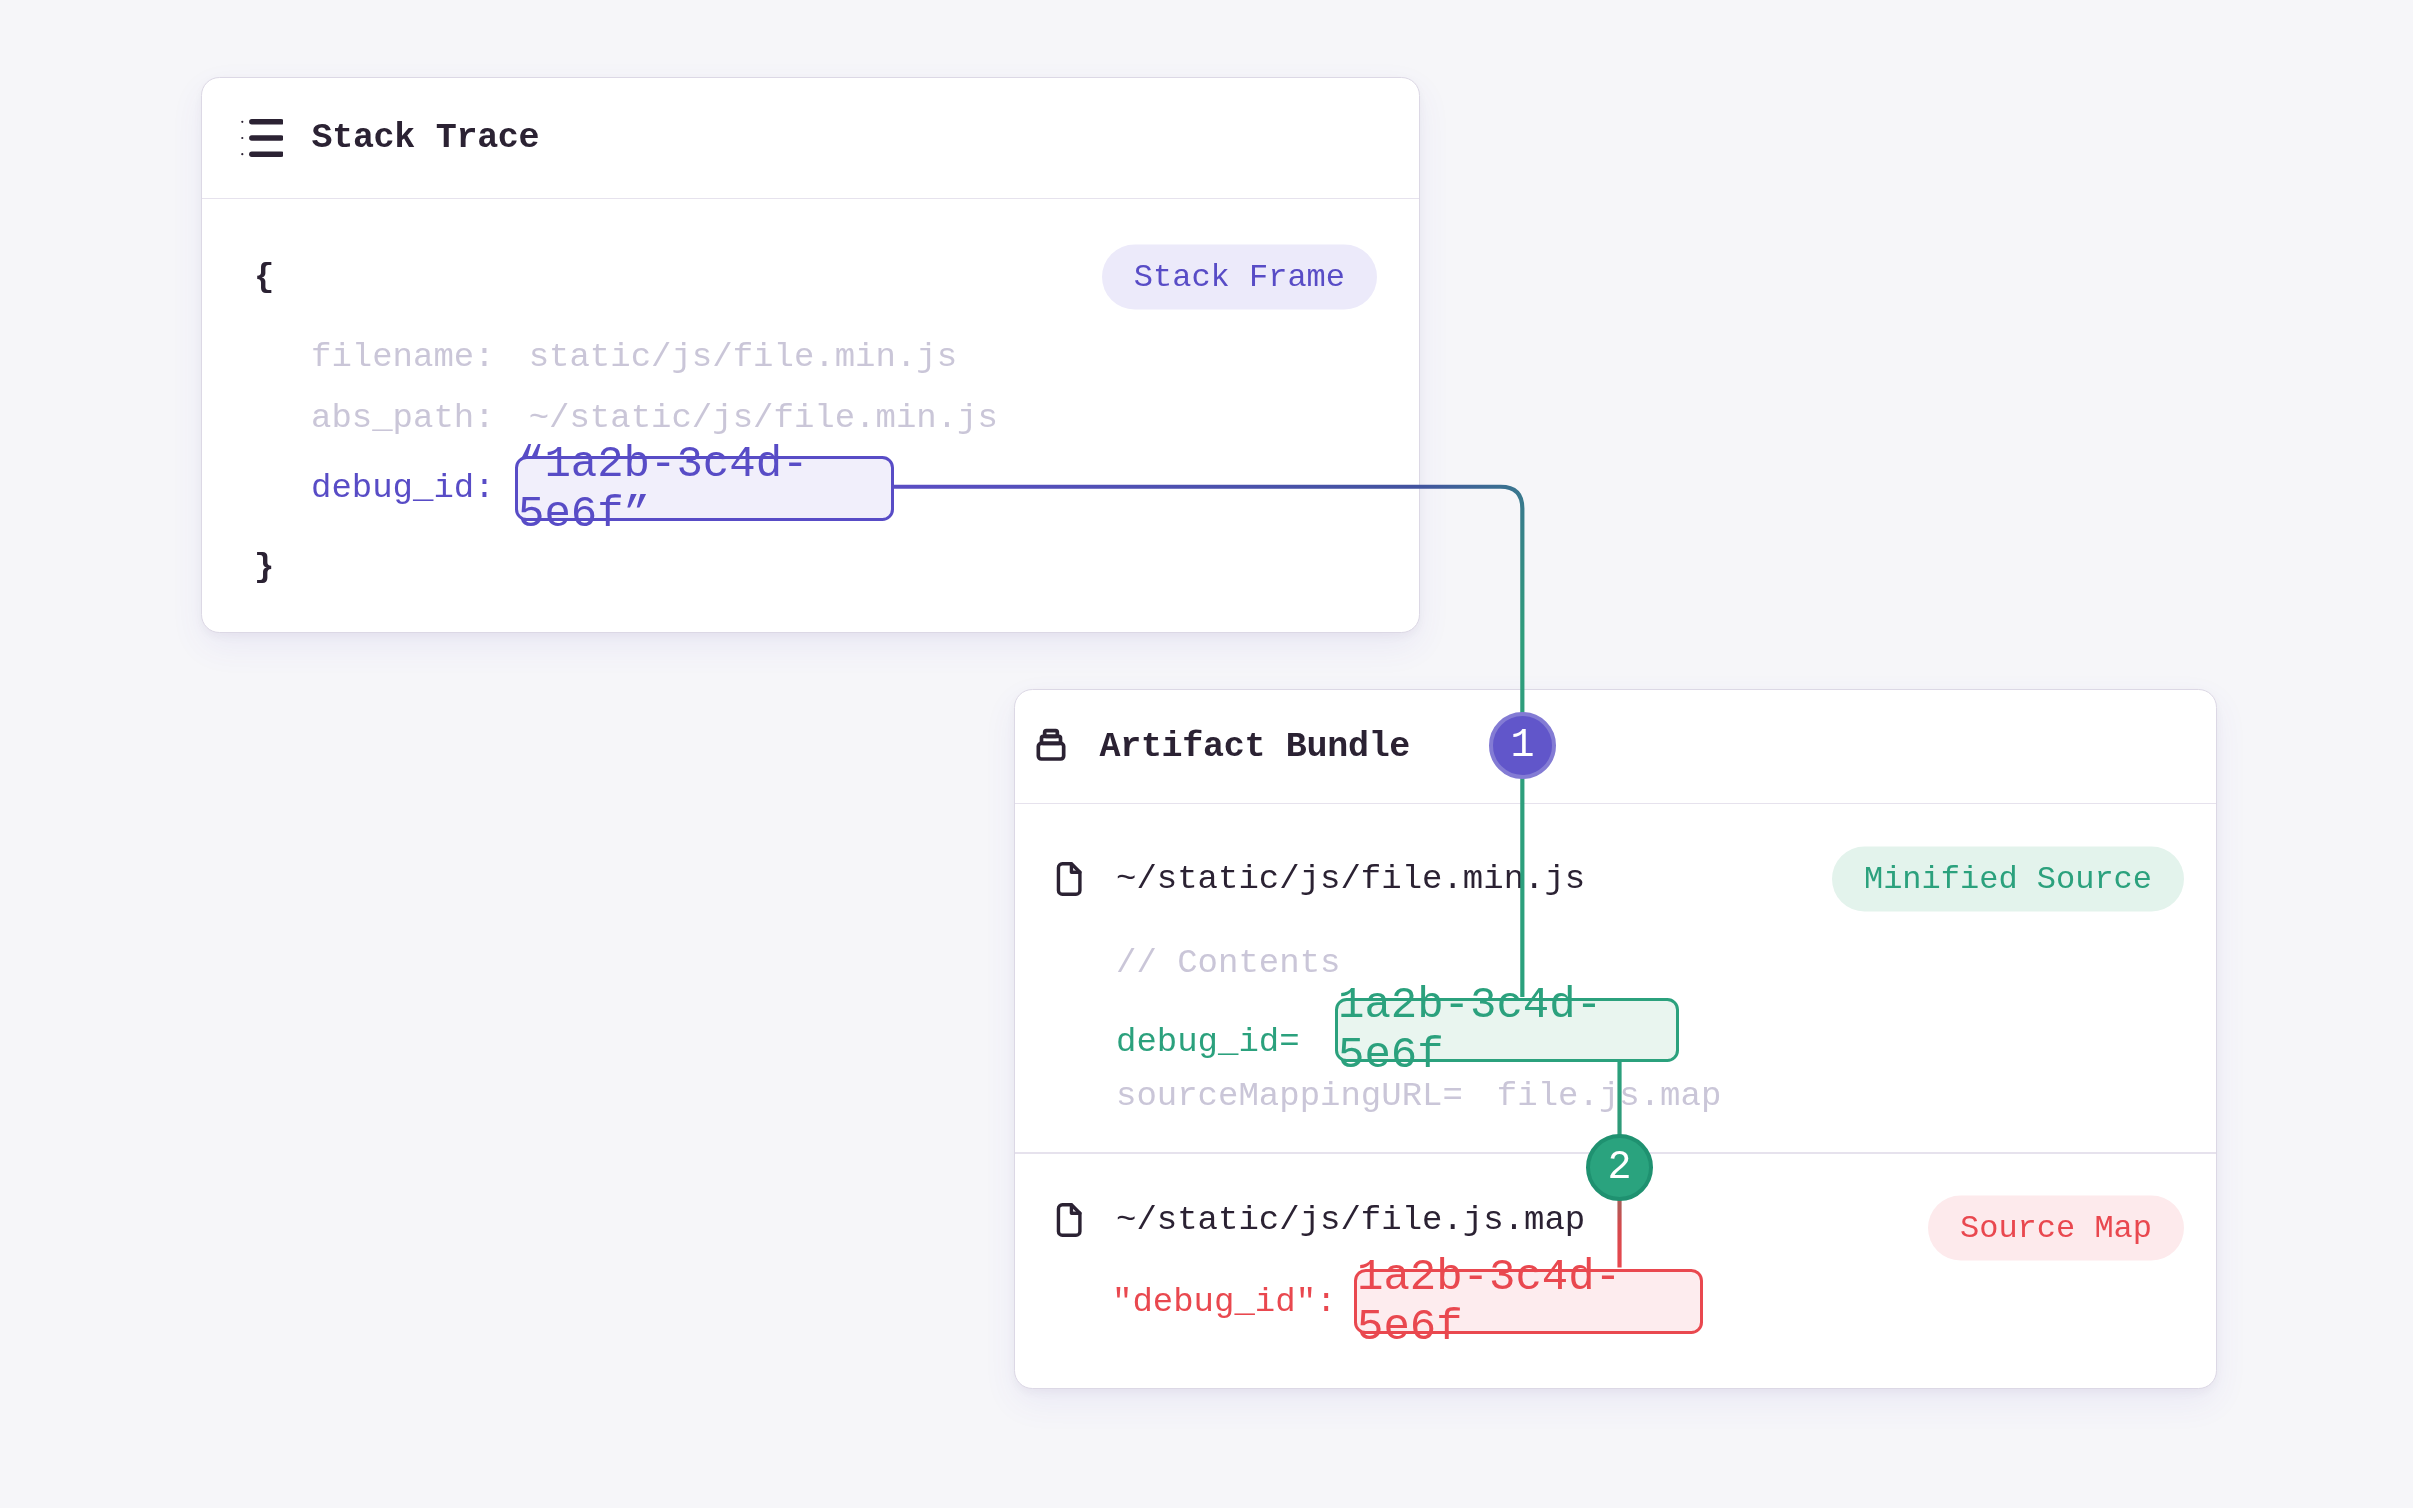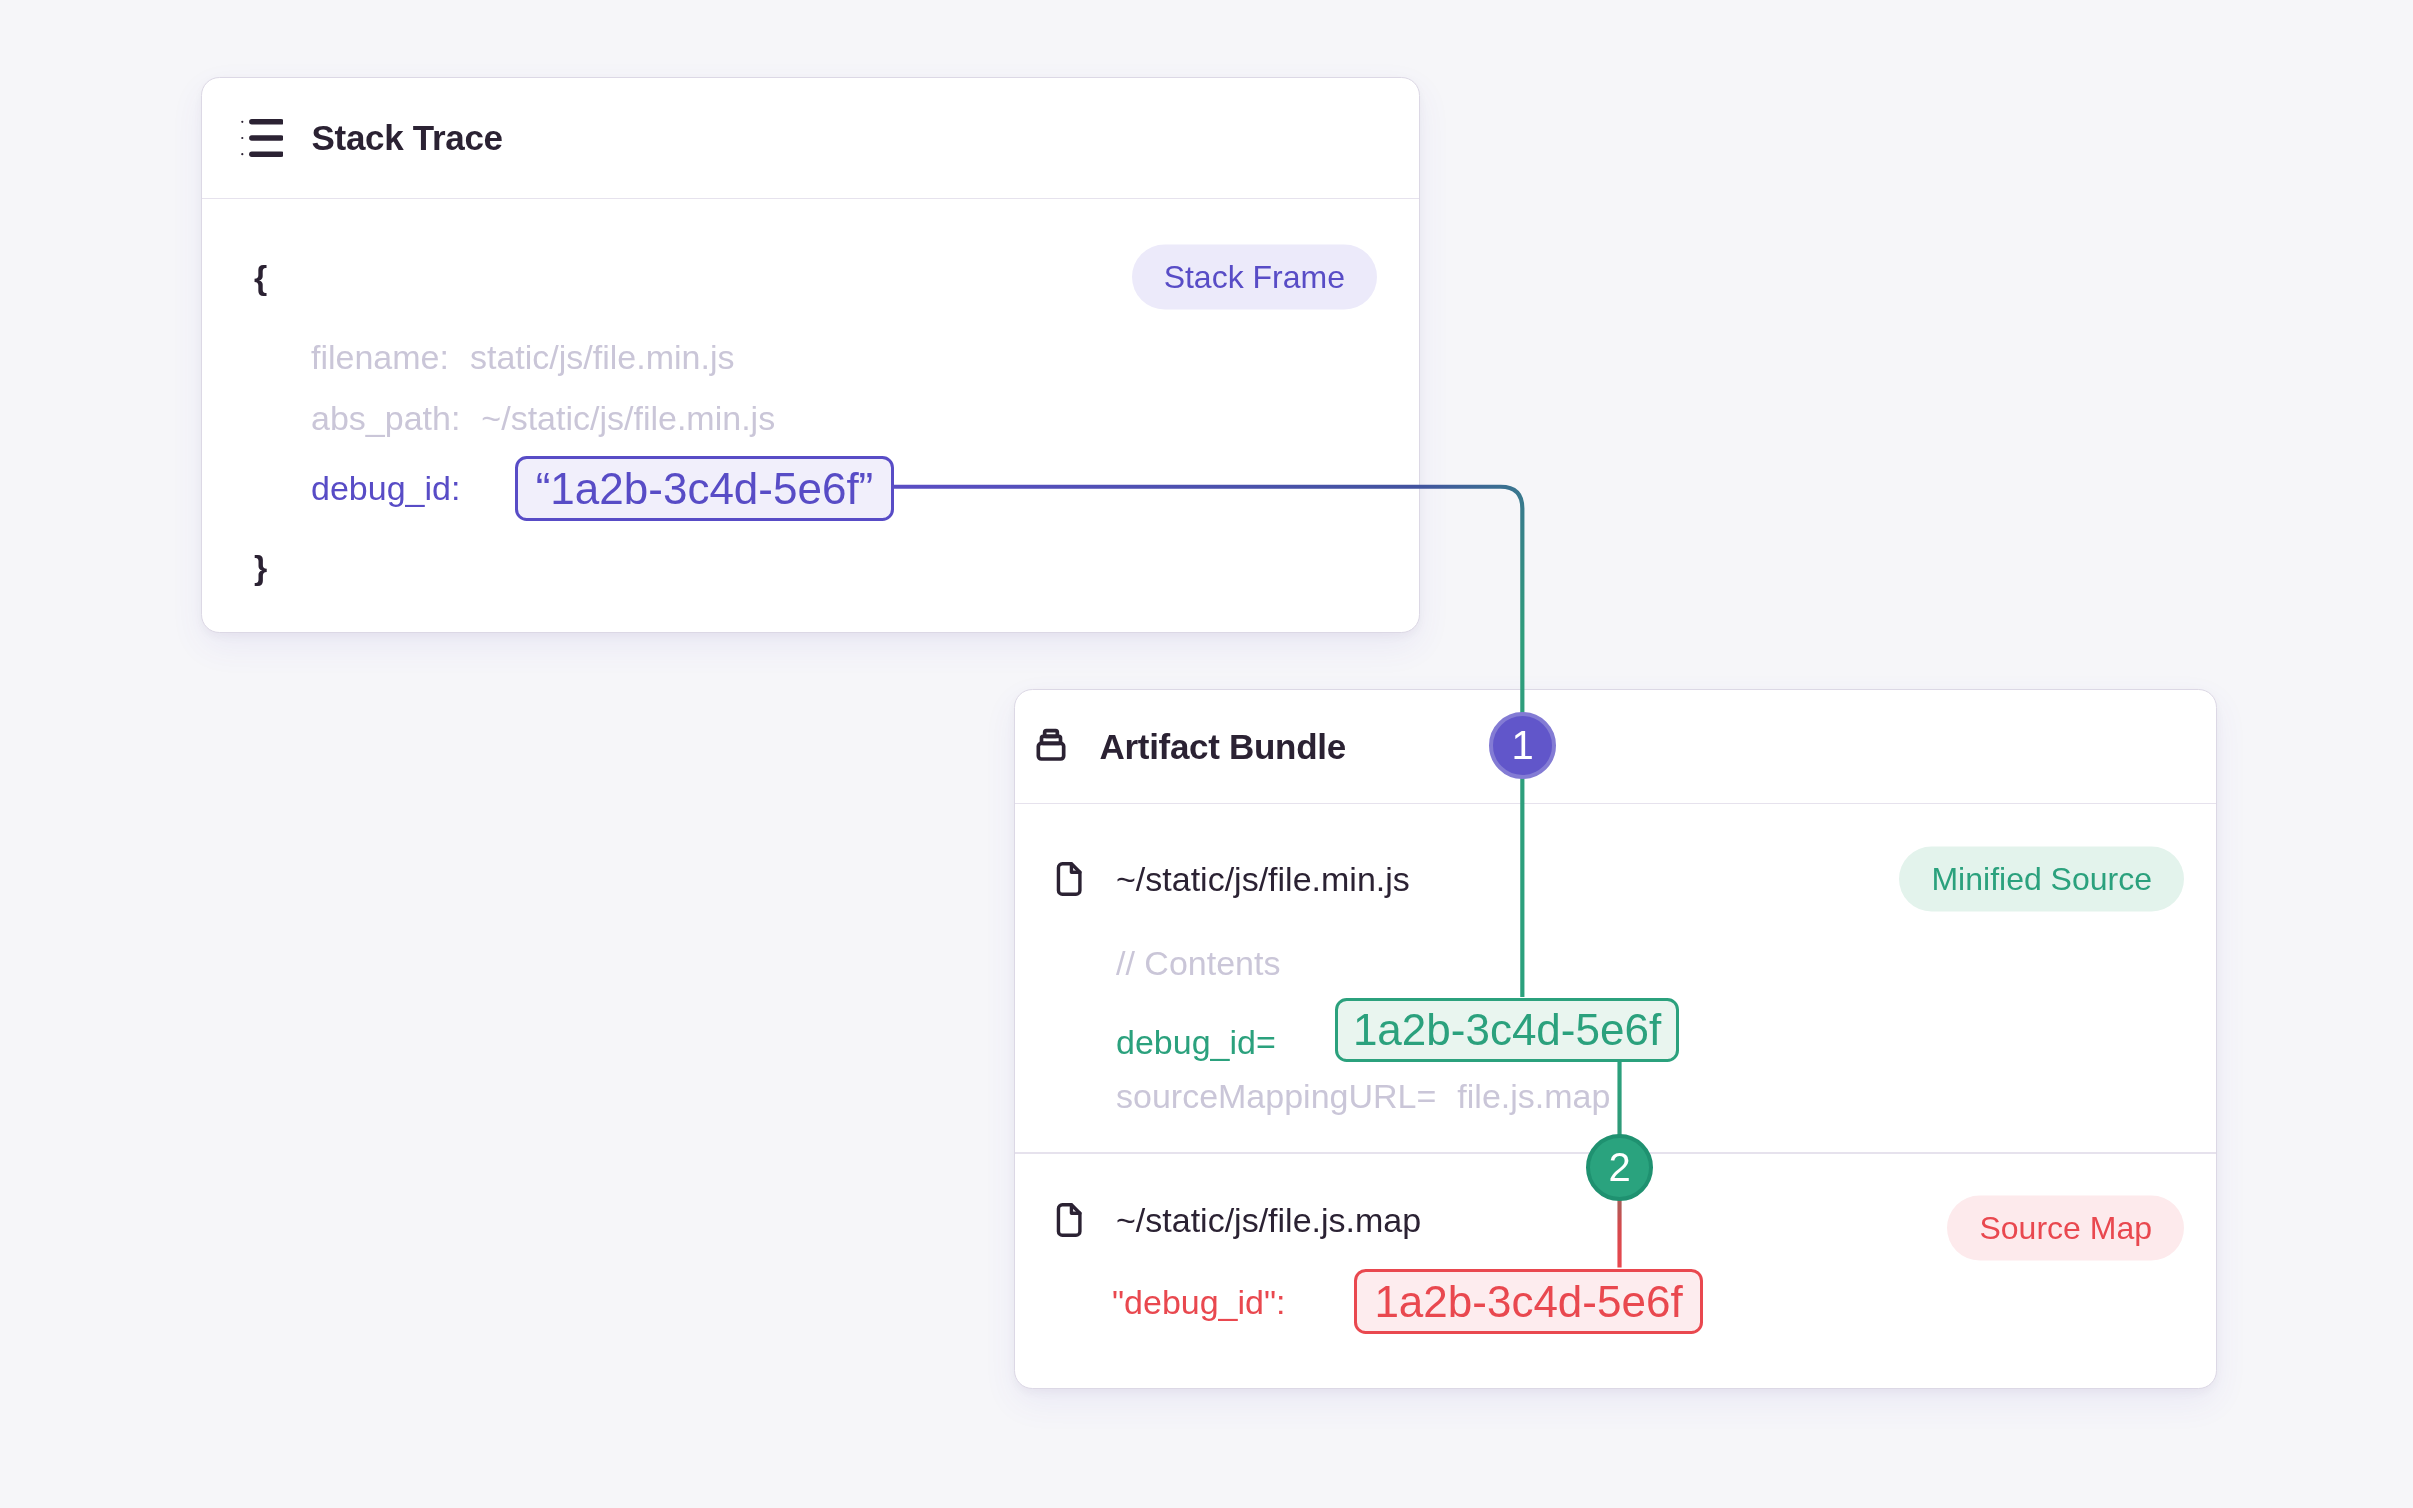--- a/index.html
+++ b/index.html
@@ -8,41 +8,41 @@
     --purple:#584cc6; --purple-box-bg:#f1effb; --purple-pill-bg:#eceafa;
     --green:#2ba17d; --green-box-bg:#e9f5ef; --green-pill-bg:#e3f3ec;
     --red:#e9484f; --red-box-bg:#fdecee; --red-pill-bg:#fdeaec;
     --badge1-bg:#6156ca; --badge1-ring:#837bd4;
     --badge2-bg:#2aa37e; --badge2-ring:#1f9170;
     --badge-number:#ffffff;
   }
   *{margin:0;padding:0;box-sizing:border-box;}
   html,body{width:2413px;height:1508px;overflow:hidden;}
   body{background:var(--bg);font-family:"Liberation Sans","DejaVu Sans",sans-serif;}
-  .canvas{position:relative;width:1926px;height:1508px;background:var(--bg);}
+  .canvas{position:relative;width:1926px;height:1508px;background:var(--bg);font-family:Liberation Mono, monospace;}
 
   .card{
     position:absolute;background:var(--card-bg);
     border:1.7px solid var(--card-border);border-radius:18.4px;
     box-shadow:0 13.4px 34px rgba(88,76,198,0.07),0 3.4px 8.4px rgba(43,34,51,0.04);
   }
   .card-stack{left:201px;top:77px;width:1219px;height:556px;}
   .card-artifact{left:1014px;top:689px;width:1203px;height:700px;}
 
   .card-header{
     display:flex;align-items:center;gap:28.5px;
     border-bottom:1.7px solid var(--divider);
   }
   .card-stack .card-header{height:121px;padding-left:37px;}
   .card-artifact .card-header{height:114px;padding-left:16px;}
   .card-title{font-size:35px;font-weight:700;color:var(--dark);letter-spacing:-0.3px;white-space:nowrap;}
   .hicon{flex:0 0 auto;display:block;}
 
   .abs{position:absolute;transform:translateY(-50%);white-space:nowrap;}
-  .code-line{display:flex;align-items:center;gap:21px;font-size:34px;}
+  .code-line{display:flex;align-items:center;gap:34px;font-size:34px;}
   .brace{font-size:34px;font-weight:600;color:var(--dark);}
   .muted{color:var(--muted);}
   .purple{color:var(--purple);}
   .green{color:var(--green);}
   .red{color:var(--red);}
   .path-text{font-size:34px;font-weight:500;color:var(--dark);}
 
   .value-box{
     position:absolute;display:flex;align-items:center;justify-content:center;
     border-radius:11.7px;font-size:44px;

